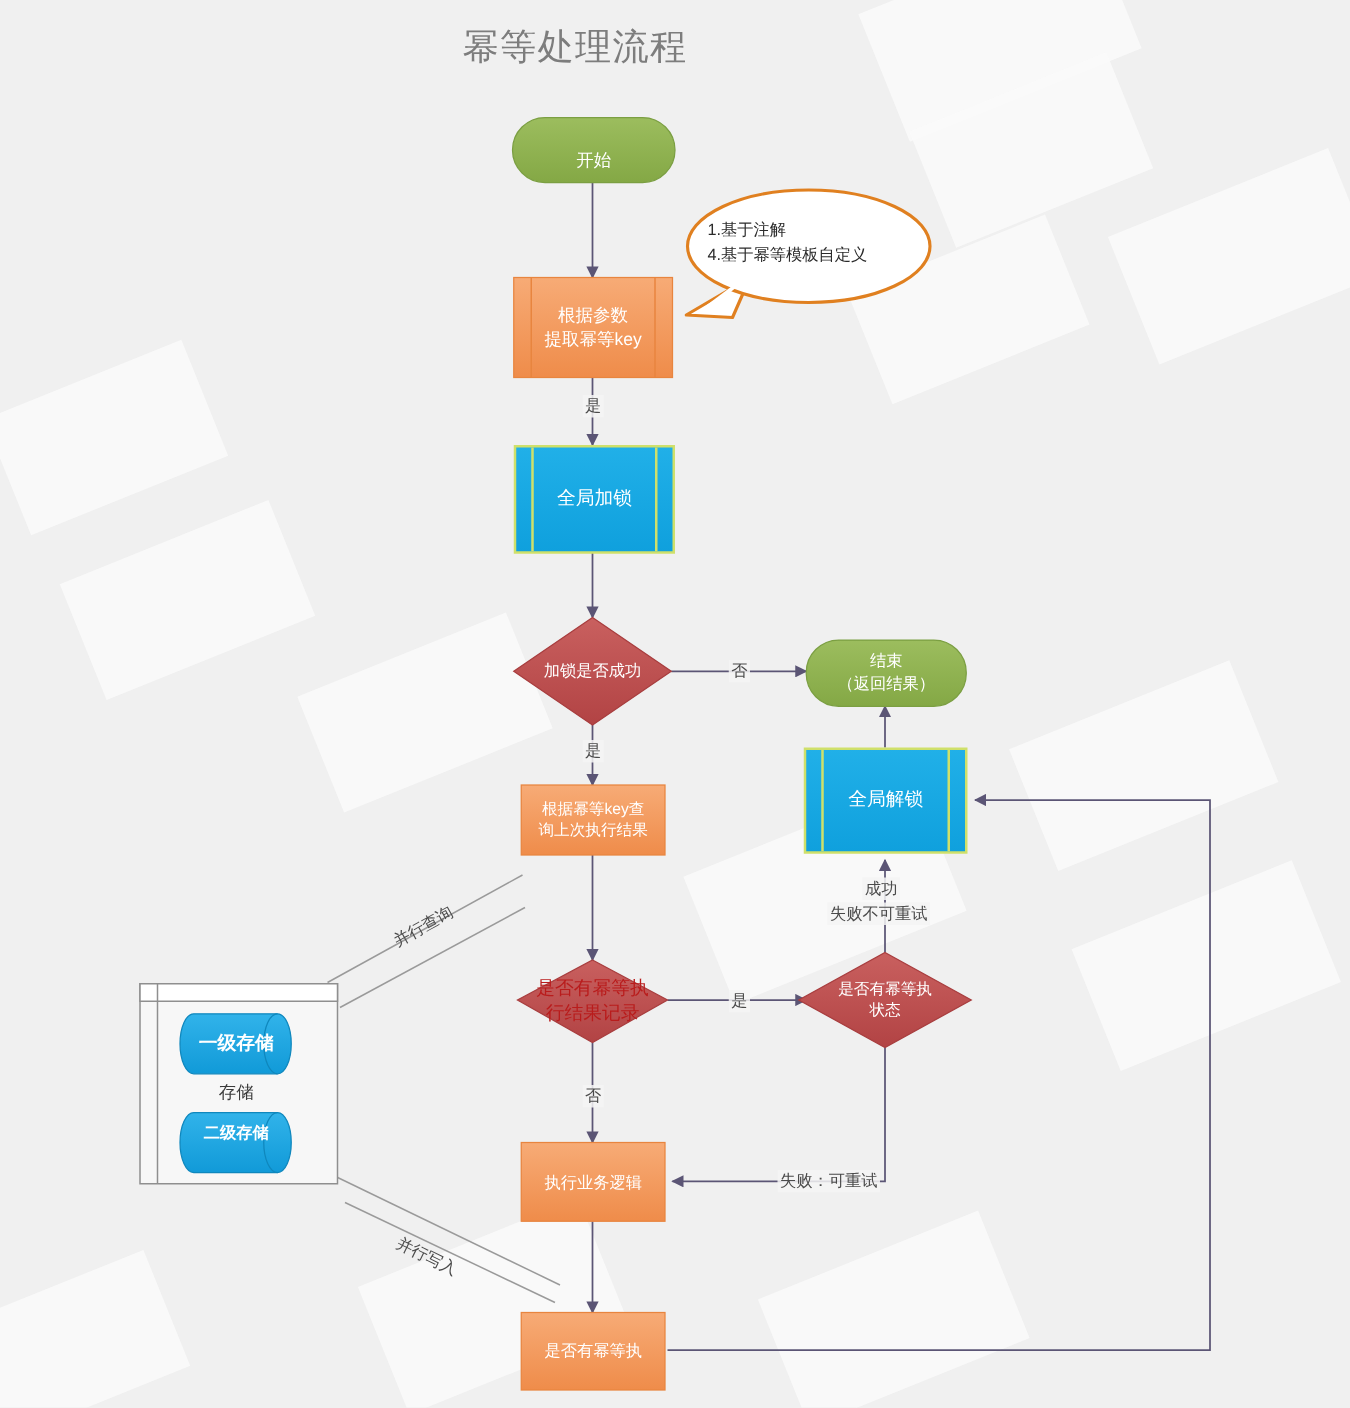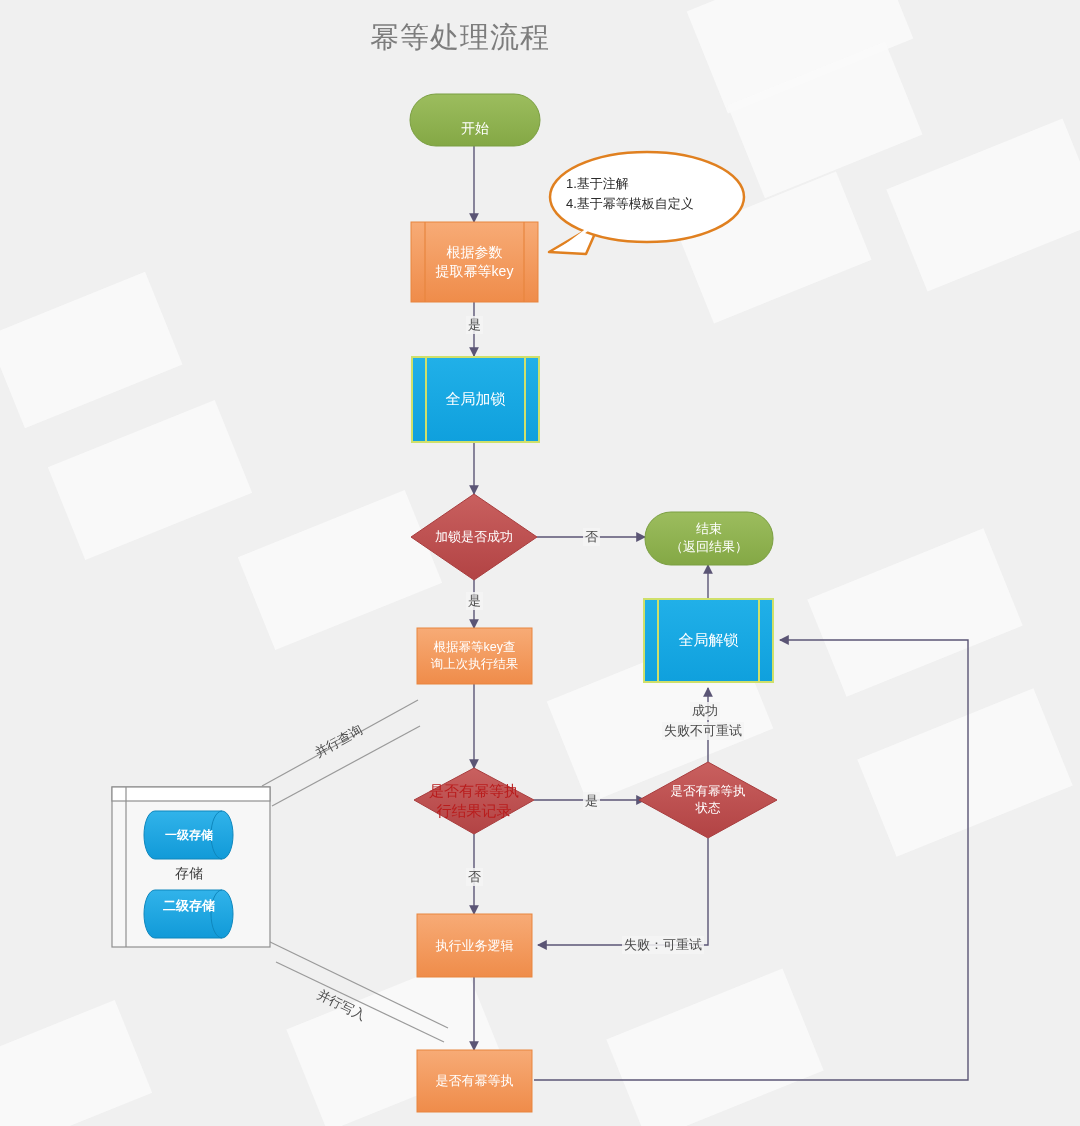--- a/index.html
+++ b/index.html
@@ -249,21 +249,21 @@
   <div class="node-label" style="left:409px;top:768px;width:130px;height:66px;color:#b91c1c;font-size:15px;">是否有幂等执
 行结果记录</div>
 
   <div class="node-label" style="left:643px;top:762px;width:130px;height:76px;color:#ffffff;font-size:12.5px;">是否有幂等执
 状态</div>
 
   <div class="node-label" style="left:417px;top:914px;width:115px;height:63px;color:#ffffff;font-size:13px;">执行业务逻辑</div>
 
   <div class="node-label" style="left:417px;top:1050px;width:115px;height:62px;color:#ffffff;font-size:13px;">是否有幂等执</div>
 
-  <div class="node-label" style="left:150px;top:811px;width:78px;height:48px;color:#ffffff;font-size:12px;font-weight:bold;">一级存储</div>
+  <div class="node-label" style="left:150px;top:811px;width:78px;height:48px;color:#ffffff;font-size:15px;font-weight:bold;">一级存储</div>
   <div class="node-label" style="left:150px;top:890px;width:78px;height:32px;color:#ffffff;font-size:13px;font-weight:bold;">二级存储</div>
   <div class="node-label" style="left:150px;top:860px;width:78px;height:26px;color:#3b3b3b;font-size:14px;">存储</div>
 
   <div style="position:absolute;left:566px;top:174px;width:170px;font-size:13px;color:#2b2b2b;line-height:1.5;">
     <div>1.基于注解</div>
     <div>4.基于幂等模板自定义</div>
   </div>
 
   <div class="edge-label" style="left:466px;top:316px;">是</div>
   <div class="edge-label" style="left:583px;top:528px;">否</div>

